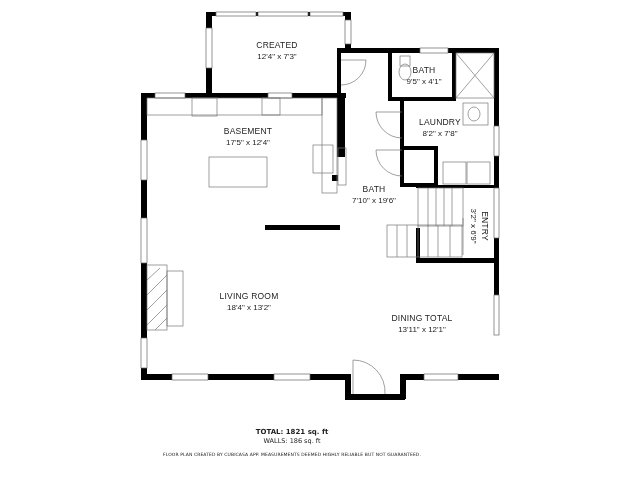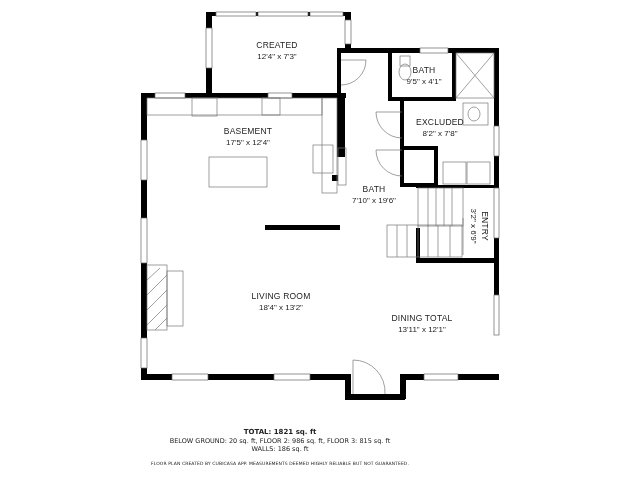--- a/index.html
+++ b/index.html
@@ -2,21 +2,21 @@
 <html><head>
 <meta charset="utf-8">
 <style>
   html, body { margin:0; padding:0; background:#ffffff; }
   body { width:640px; height:480px; position:relative; overflow:hidden; font-family:"Liberation Sans", sans-serif; }
   svg.plan { position:absolute; left:0; top:0; }
   .lbl { position:absolute; text-align:center; color:#222; font-size:8.5px; line-height:11px; white-space:nowrap; transform:translateX(-50%); }
   .lbl .name { display:block; font-size:8.5px; letter-spacing:0.2px; }
   .lbl .dim { display:block; font-size:8px; }
   .entry { transform:translateX(-50%) rotate(90deg); transform-origin:center center; }
-  .footer { position:absolute; left:0; width:560px; top:428px; text-align:center; color:#222; font-size:6.5px; line-height:8.5px; font-family:"DejaVu Sans", sans-serif; }
+  .footer { position:absolute; left:12px; width:560px; top:428px; text-align:center; color:#222; font-size:6.5px; line-height:8.5px; font-family:"DejaVu Sans", sans-serif; }
   .footer .total { font-weight:bold; font-size:7px; }
   .footer .credit { font-size:4.5px; margin-top:6px; letter-spacing:0.1px; }
 </style>
 </head>
 <body>
 
 <svg class="plan" width="640" height="480" viewBox="0 0 640 480" xmlns="http://www.w3.org/2000/svg">
   <g fill="#000">
 
     <rect x="206" y="12" width="6" height="82"></rect>
@@ -138,38 +138,37 @@
 </div>
 <div class="lbl" style="left:424px;top:65px;">
   <span class="name">BATH</span>
   <span class="dim">9'5" x 4'1"</span>
 </div>
 <div class="lbl" style="left:248px;top:126px;">
   <span class="name">BASEMENT</span>
   <span class="dim">17'5" x 12'4"</span>
 </div>
 <div class="lbl" style="left:440px;top:117px;">
-  <span class="name">EXCLUDED</span>
+  <span class="name">LAUNDRY</span>
   <span class="dim">8'2" x 7'8"</span>
 </div>
 <div class="lbl" style="left:374px;top:184px;">
   <span class="name">BATH</span>
   <span class="dim">7'10" x 19'6"</span>
 </div>
 <div class="lbl entry" style="left:479px;top:215px;">
   <span class="name">ENTRY</span>
   <span class="dim">3'2" x 6'9"</span>
 </div>
-<div class="lbl" style="left:249px;top:291px;margin-left:32px;">
+<div class="lbl" style="left:249px;top:291px;">
   <span class="name">LIVING ROOM</span>
   <span class="dim">18'4" x 13'2"</span>
 </div>
 <div class="lbl" style="left:422px;top:313px;">
   <span class="name">DINING TOTAL</span>
   <span class="dim">13'11" x 12'1"</span>
 </div>
 
 <div class="footer">
   <div class="total">TOTAL: 1821 sq. ft</div>
-  <div>BELOW GROUND: 20 sq. ft, FLOOR 2: 986 sq. ft, FLOOR 3: 815 sq. ft</div>
   <div>WALLS: 186 sq. ft</div>
   <div class="credit">FLOOR PLAN CREATED BY CUBICASA APP. MEASUREMENTS DEEMED HIGHLY RELIABLE BUT NOT GUARANTEED.</div>
 </div>
 
 </body></html>

